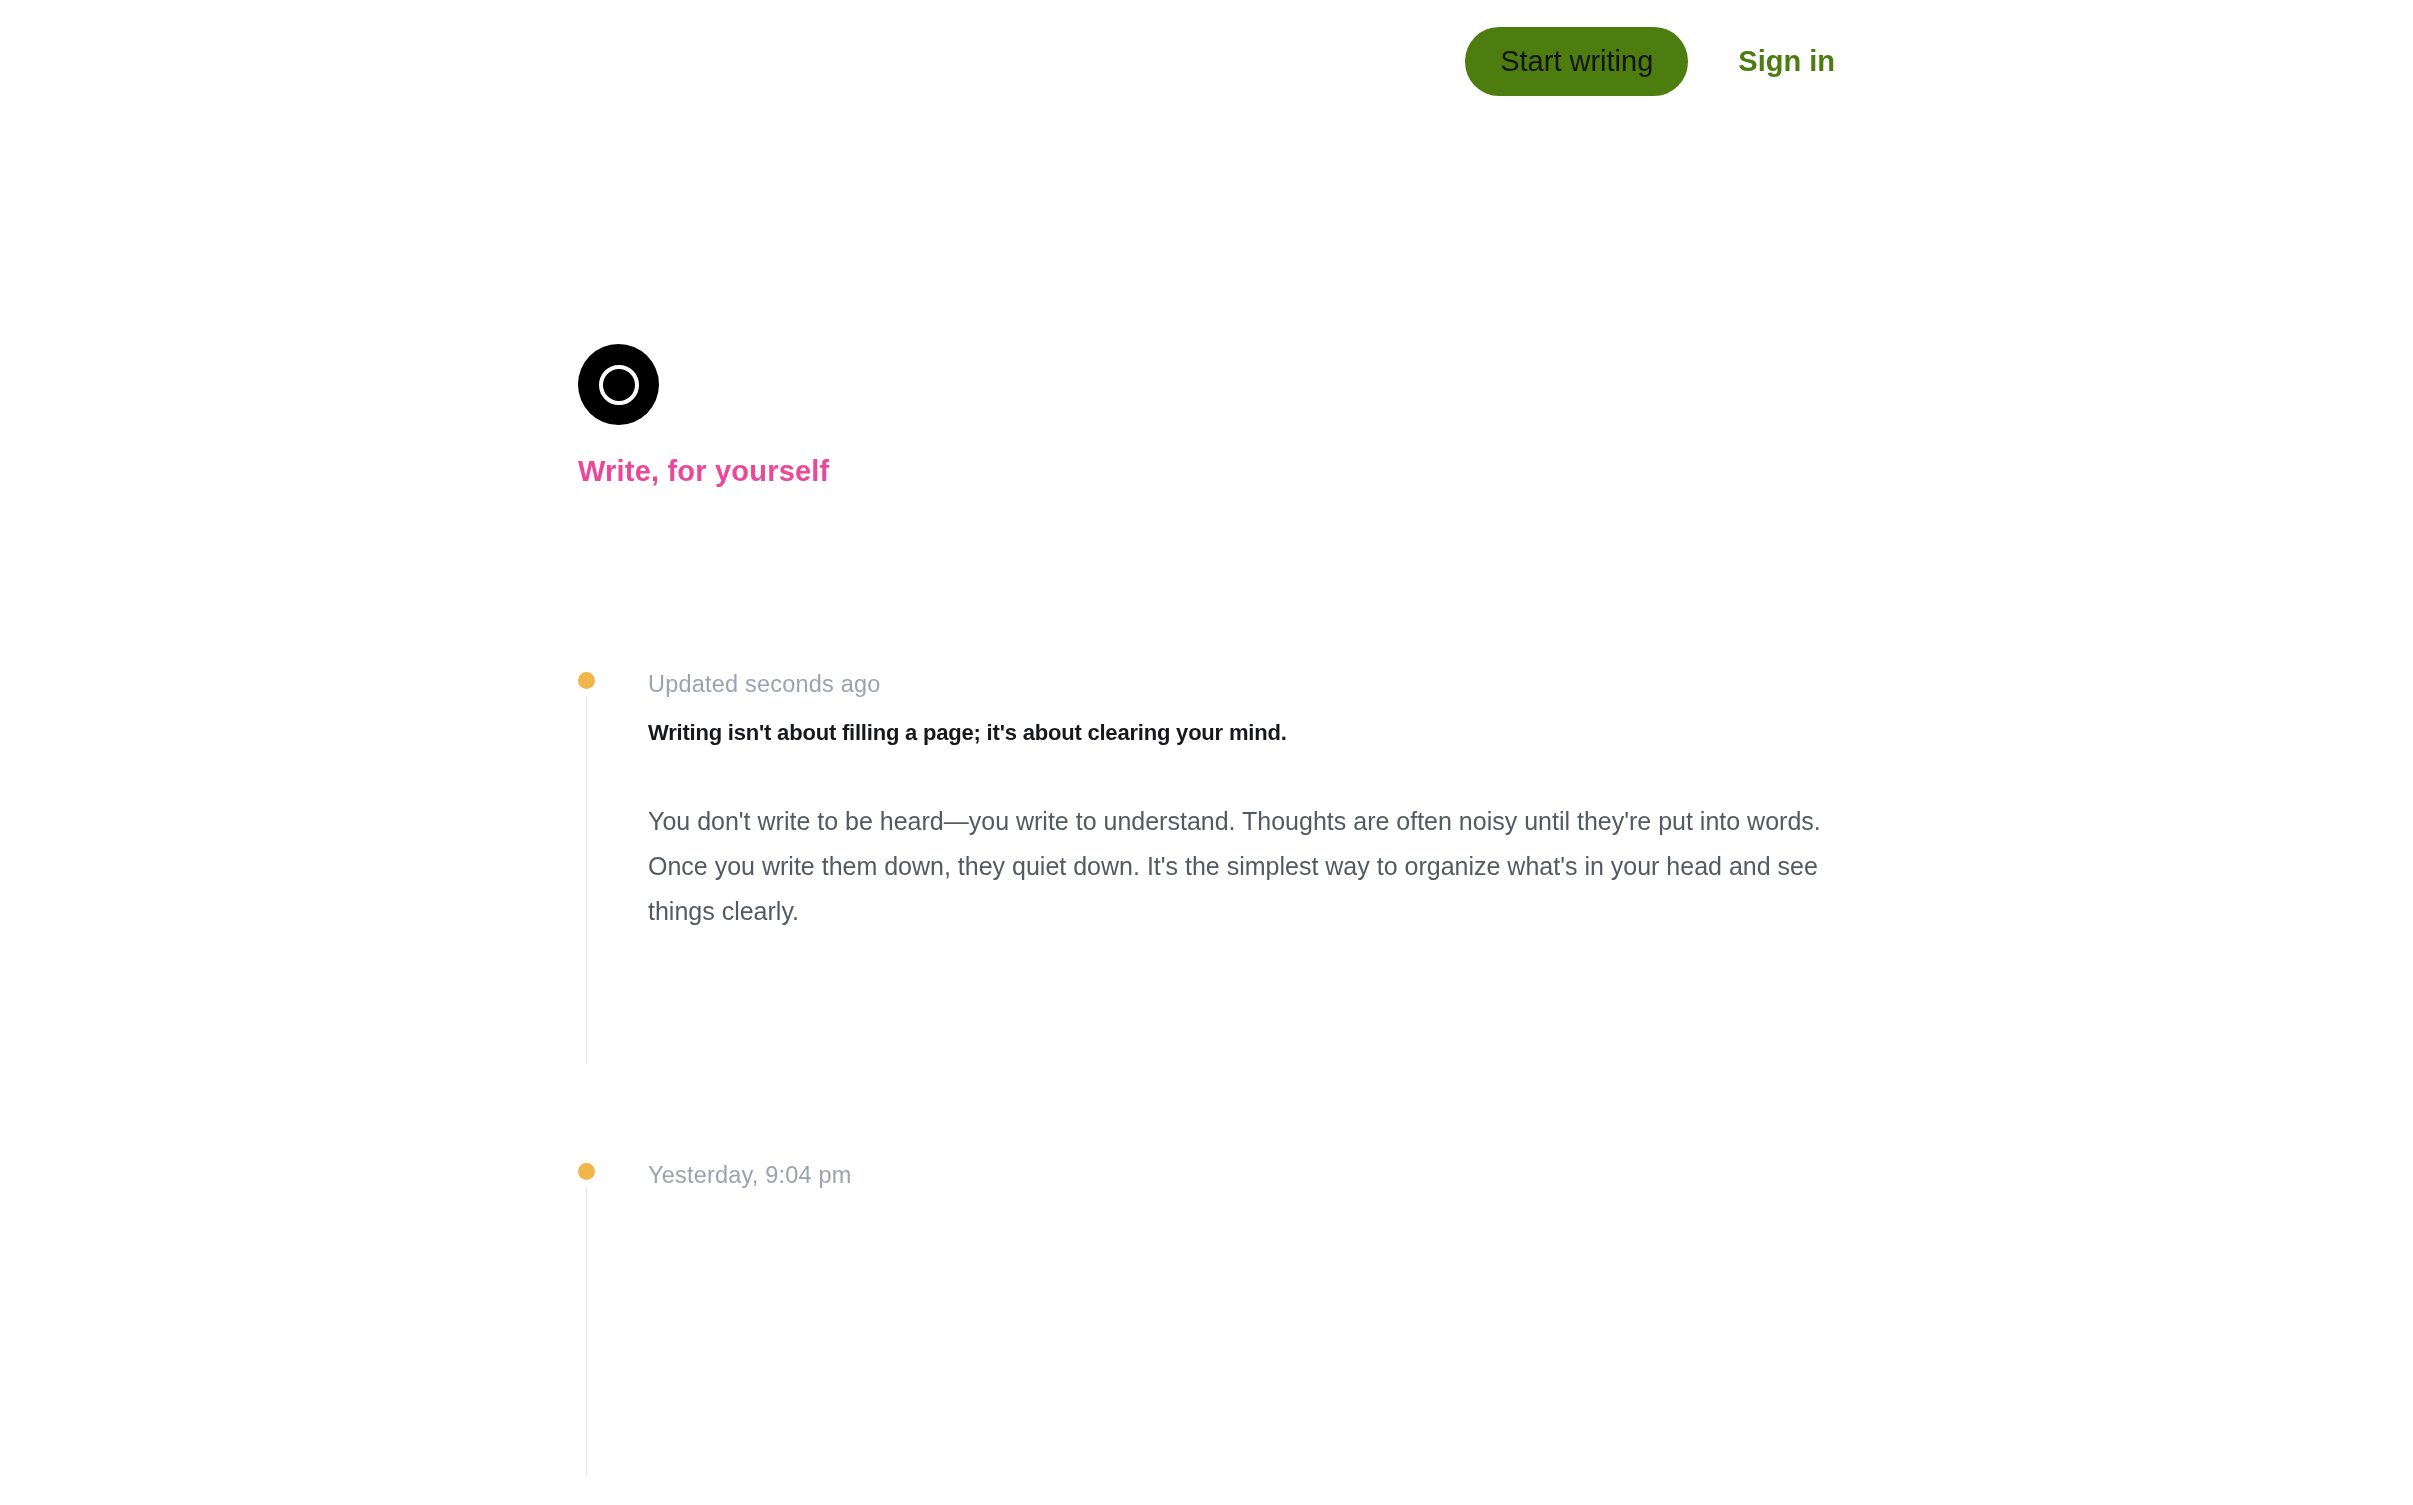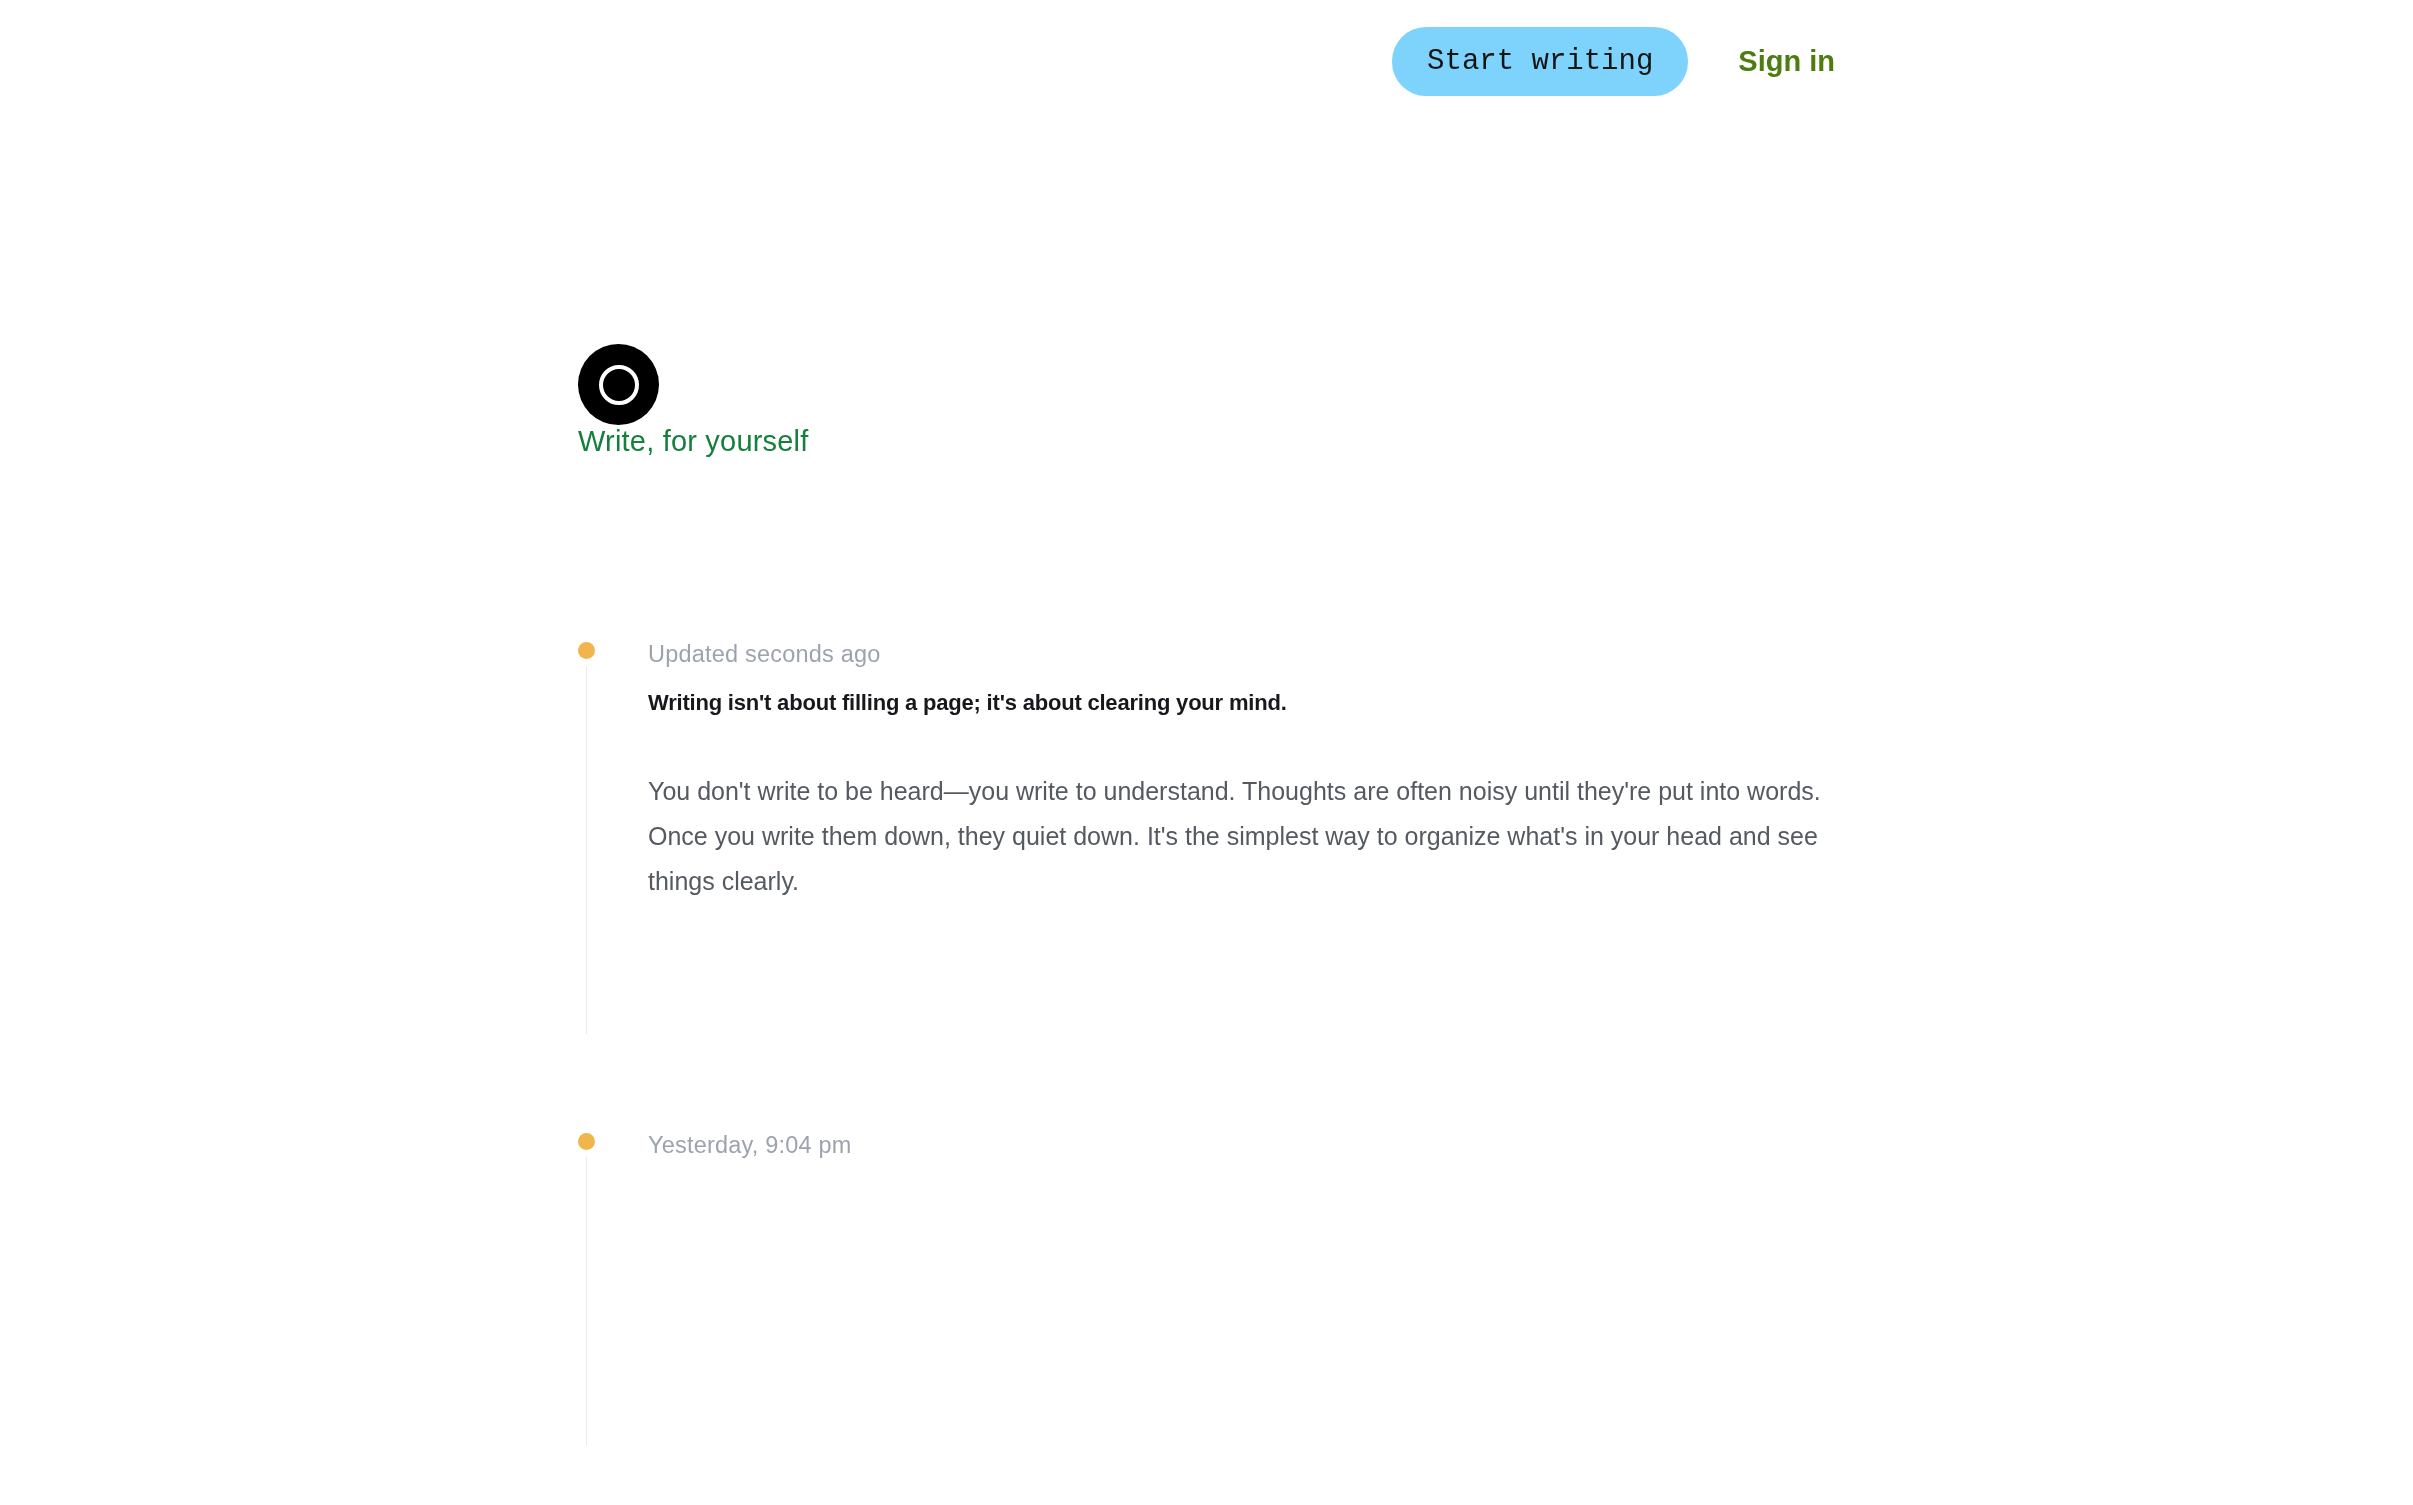--- a/index.html
+++ b/index.html
@@ -23,22 +23,22 @@
     display: flex;
     justify-content: flex-end;
     align-items: center;
     gap: 50px;
   }
   .start-writing-btn {
     height: 69px;
     padding: 0 35px;
     border: none;
     border-radius: 34px;
-    background: #7dd3fc;
-    font-family: Liberation Mono, monospace;
+    background: #4d7c0f;
+    font-family: Liberation Sans, sans-serif;
     font-size: 29px;
     font-weight: 500;
     color: #141414;
     cursor: pointer;
     display: flex;
     align-items: center;
     text-align: center;
   }
   .sign-in-link {
     font-size: 29px;
@@ -59,23 +59,24 @@
     align-items: center;
     justify-content: center;
   }
   .logo-ring {
     width: 40px;
     height: 40px;
     border-radius: 50%;
     border: 4.2px solid #ffffff;
   }
   .tagline {
+    margin-top: 30px;
     font-size: 29px;
-    font-weight: 400;
-    color: #15803d;
+    font-weight: 700;
+    color: #ec4899;
     letter-spacing: 0.2px;
   }
   .app-title {
     margin-top: 9.3px;
     font-size: 220px;
     line-height: 1;
     font-weight: 400;
     letter-spacing: -1.7px;
     color: #000000;
     white-space: nowrap;

